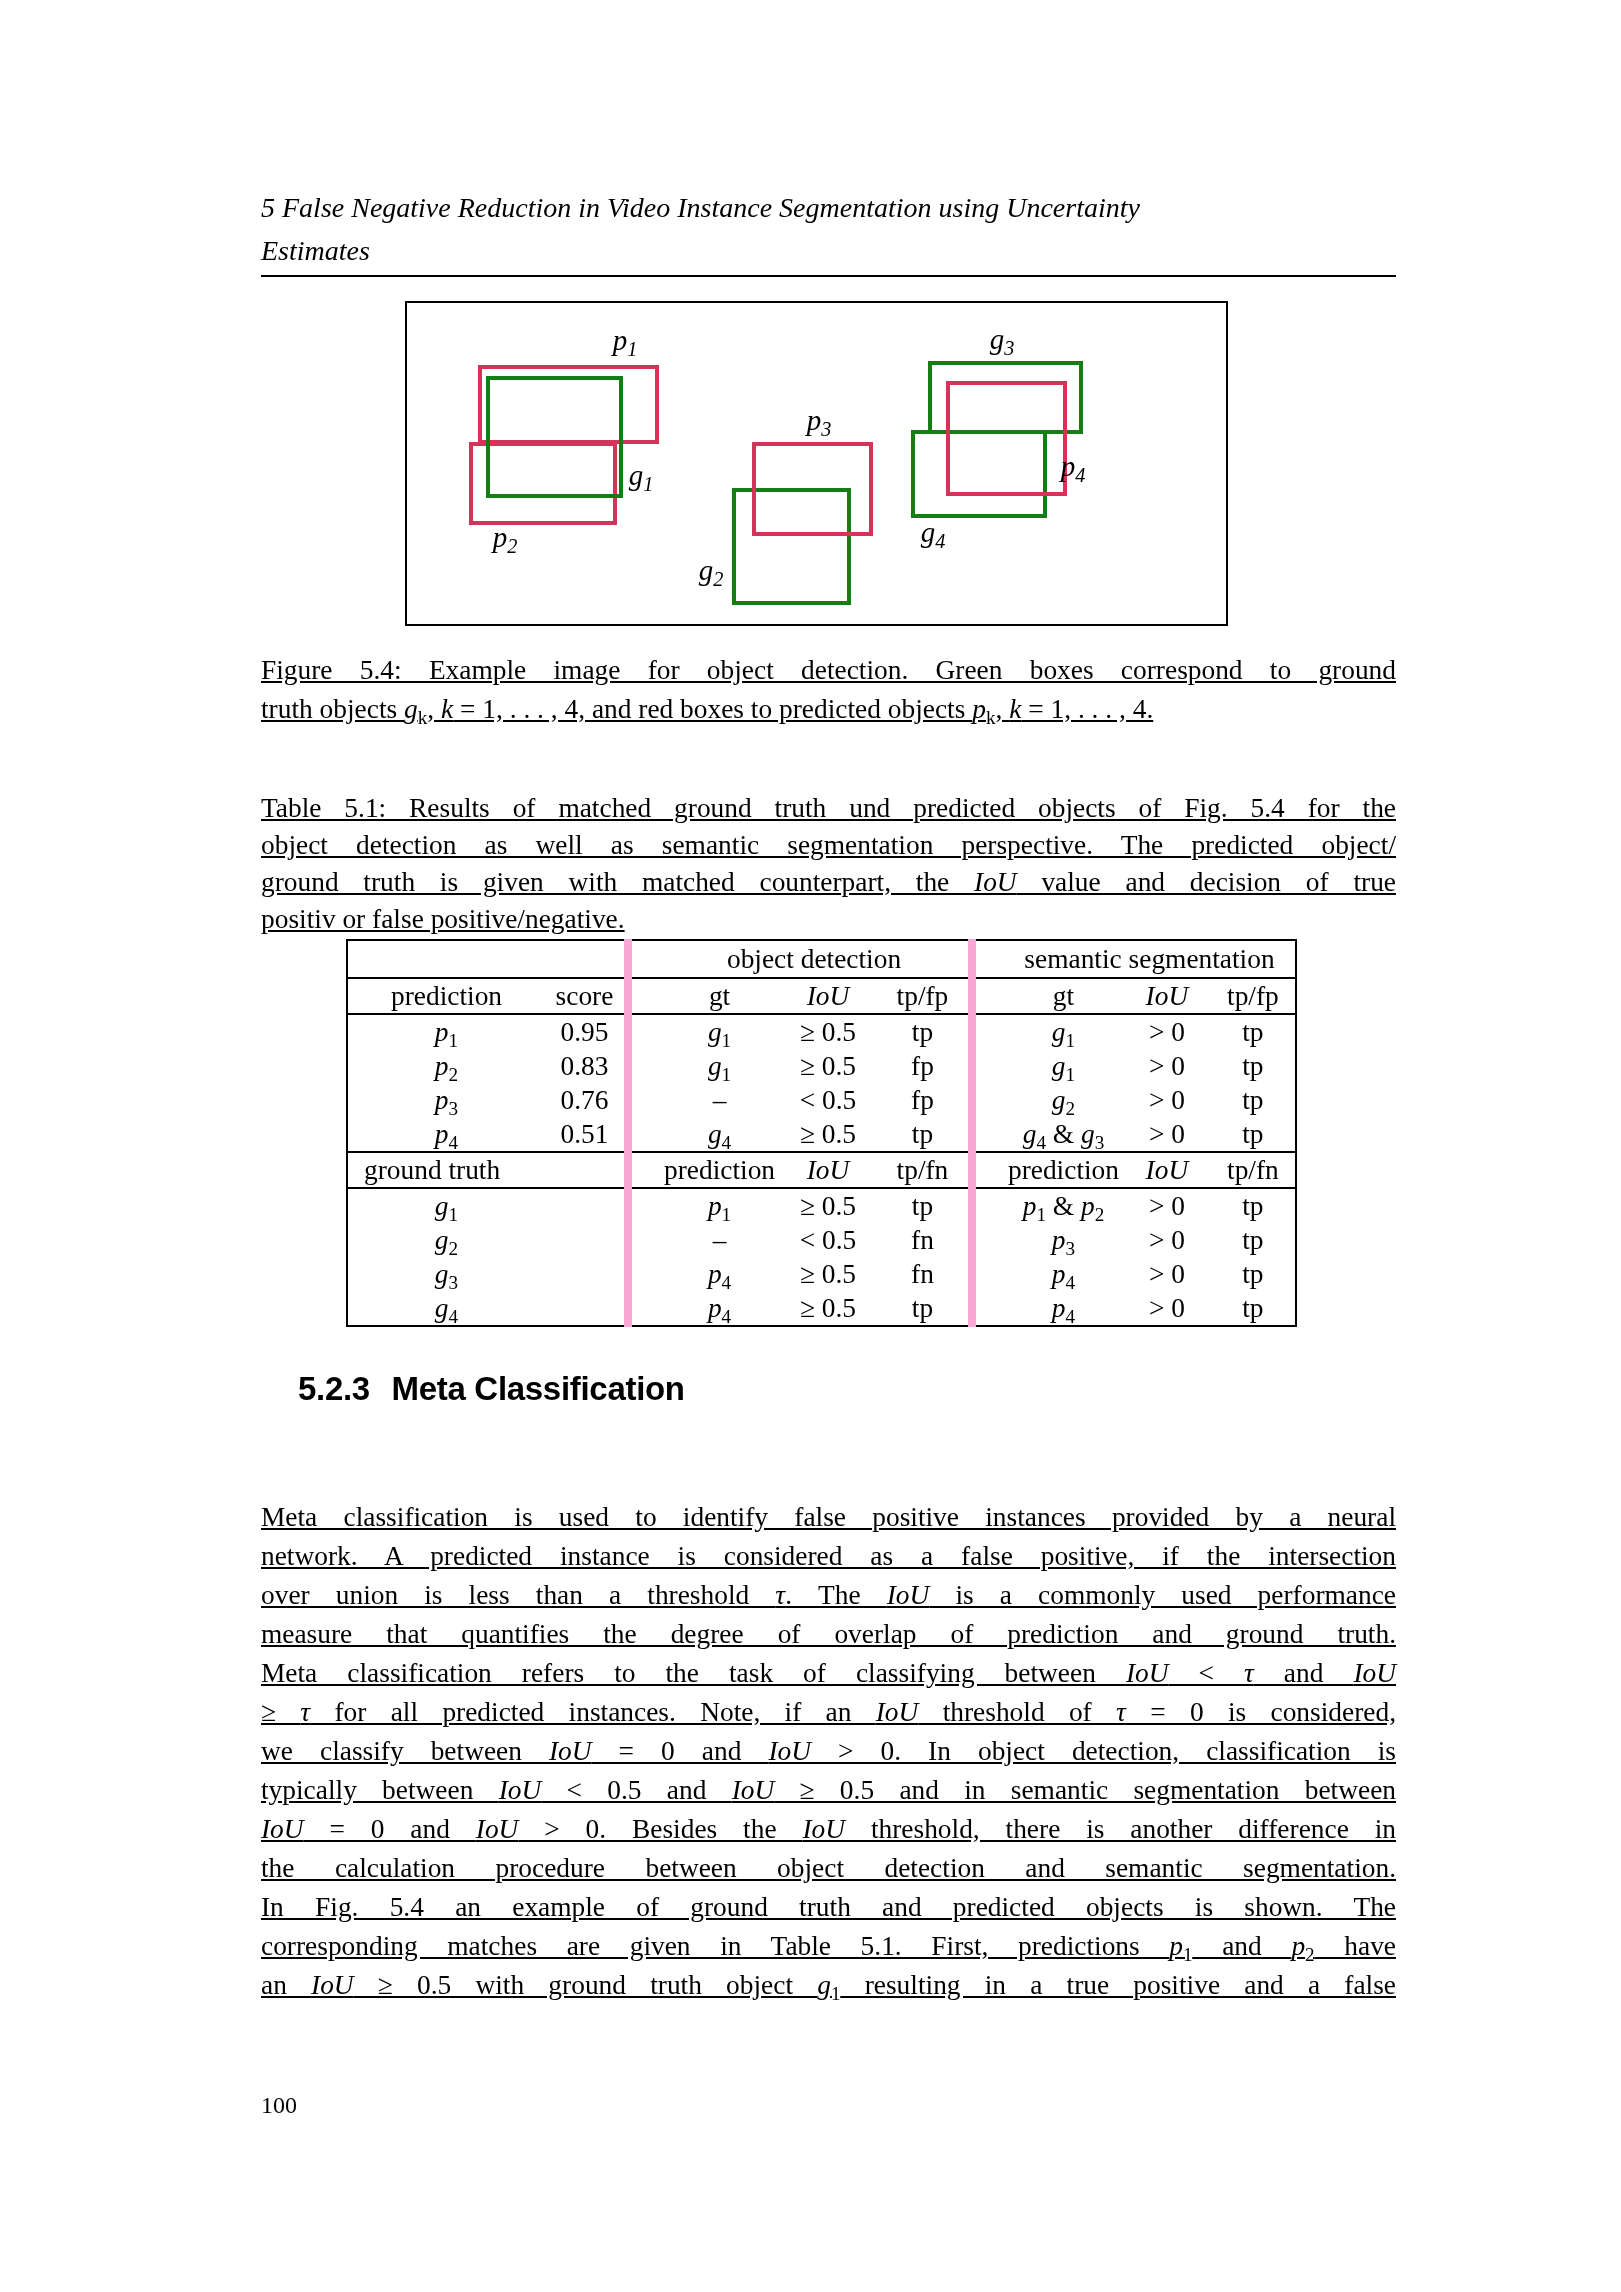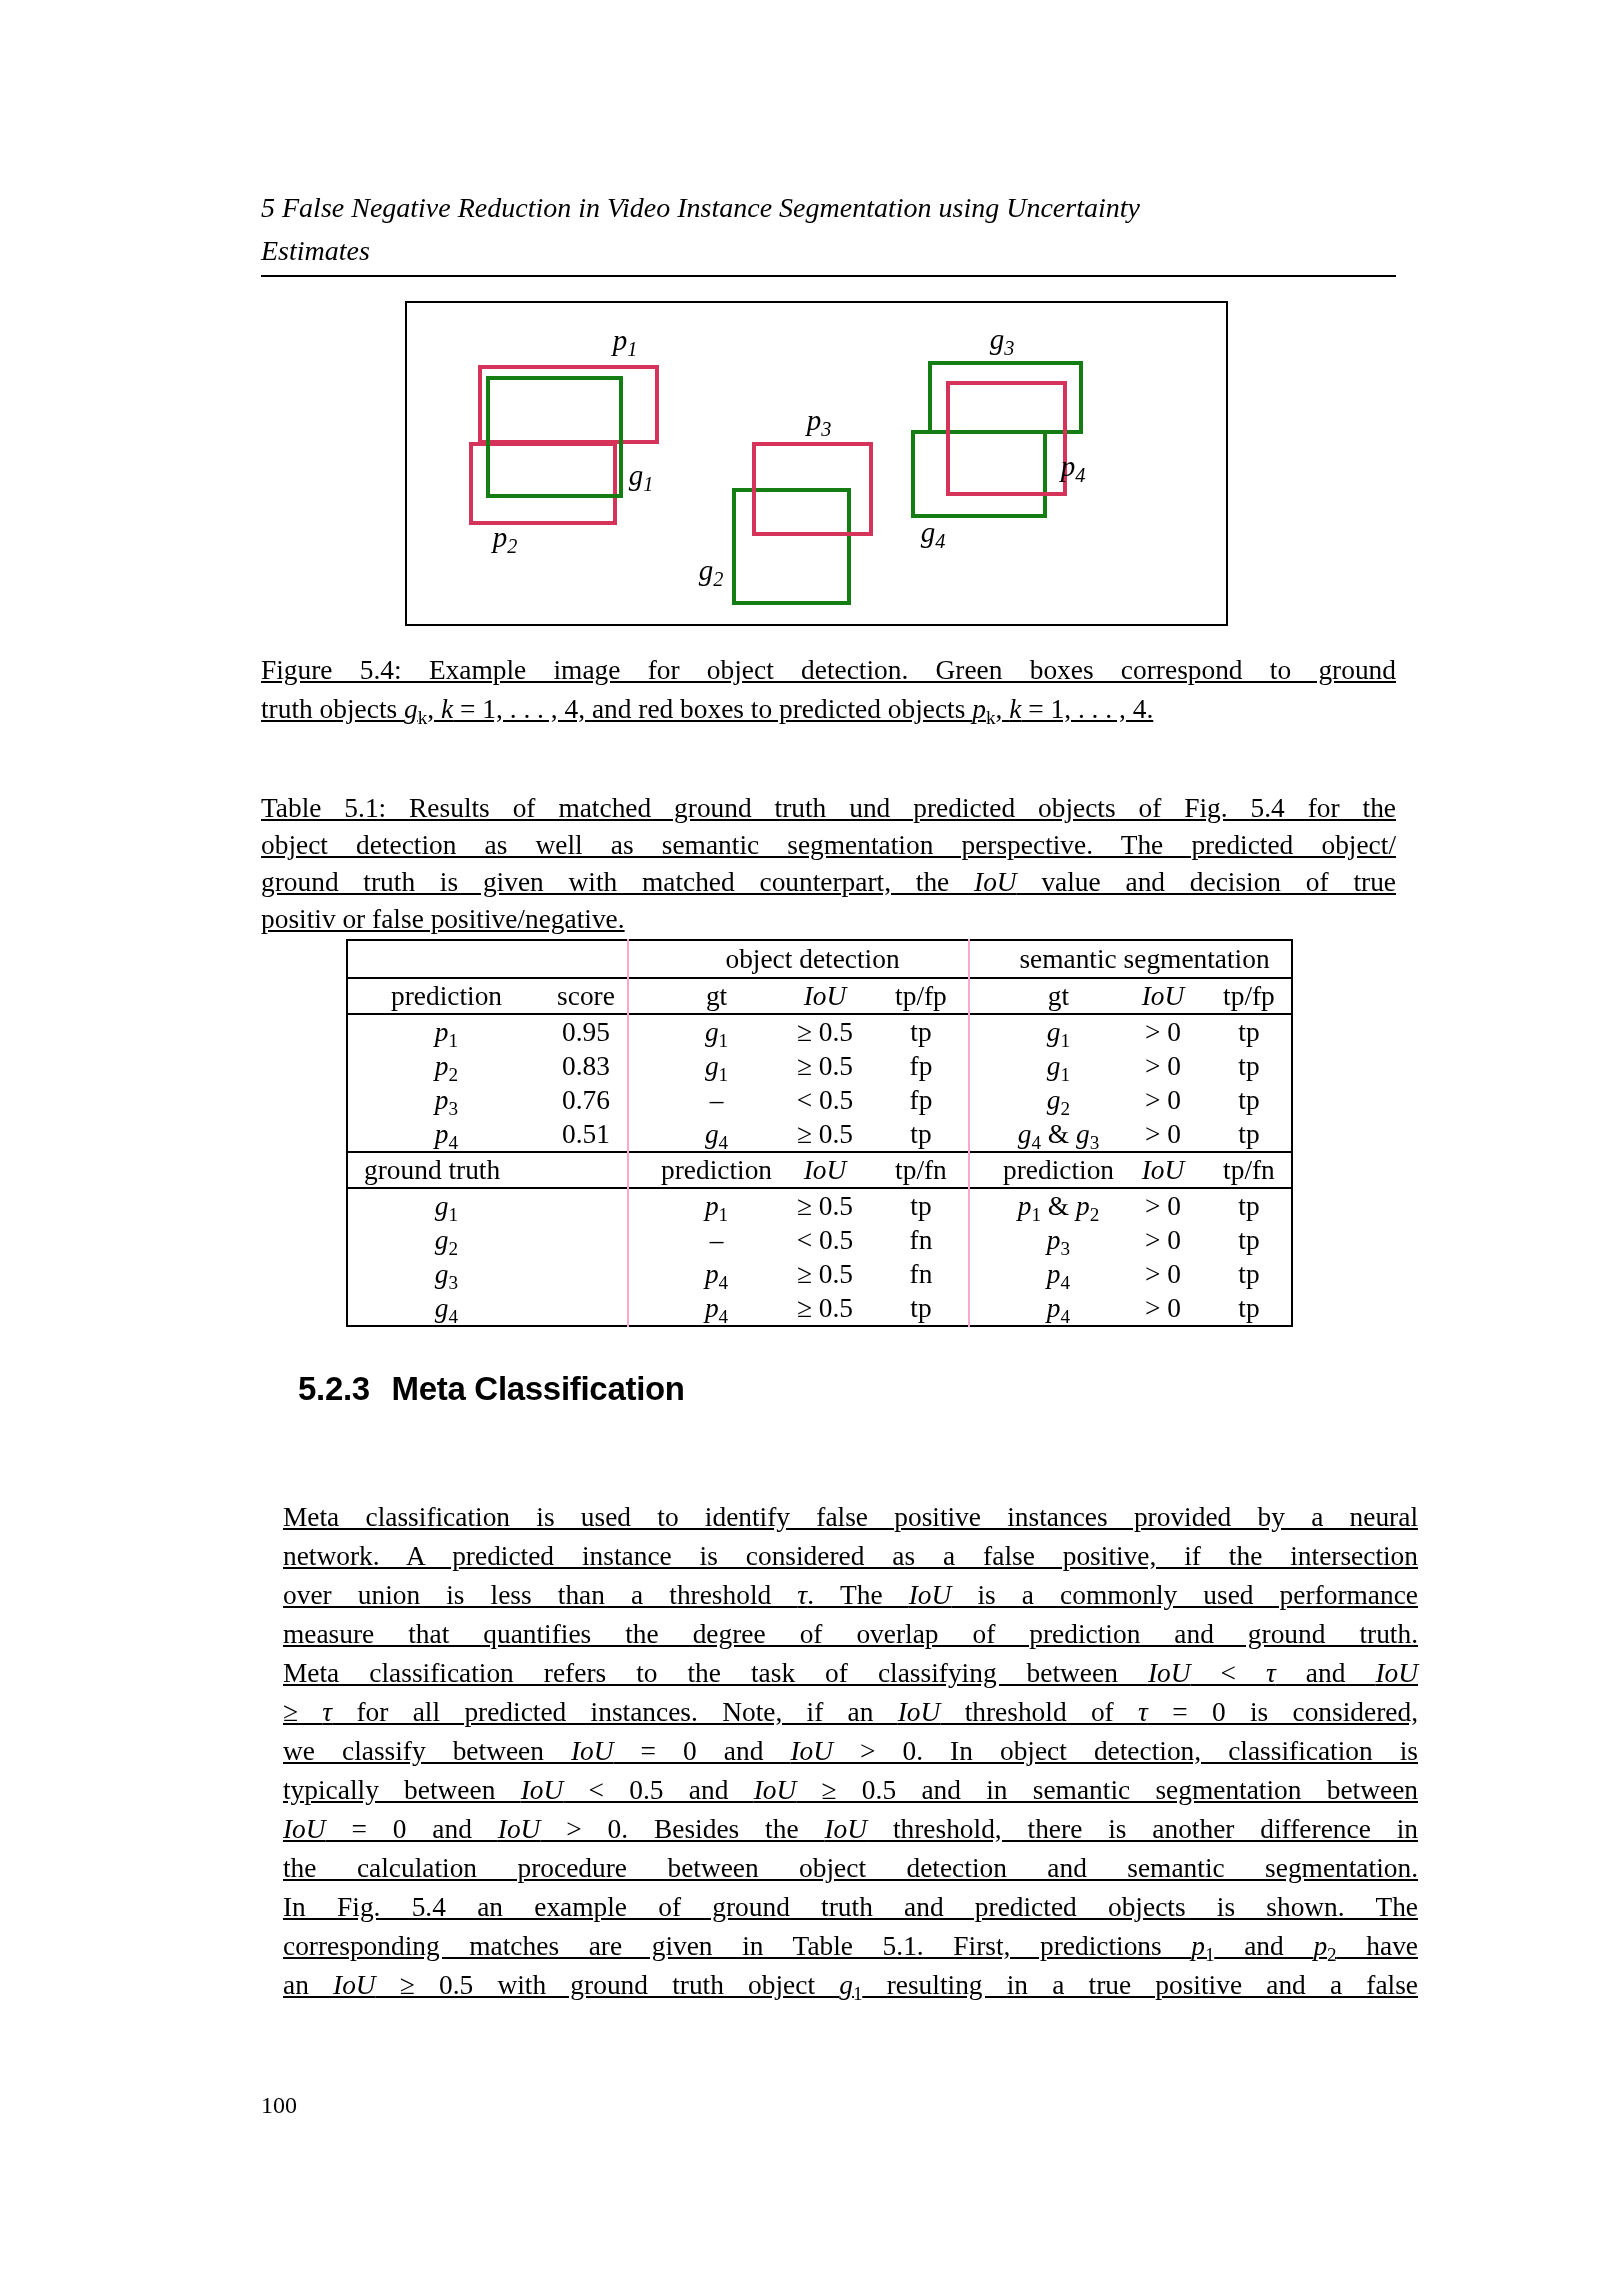--- a/index.html
+++ b/index.html
@@ -17,33 +17,33 @@
 
   
   #figure-frame{left:405px;top:301px;width:819px;height:321px;border:2px solid #000;background:#fff;}
   .fig-box{position:absolute;border:4.9px solid #000;background:transparent;}
   .fig-label{position:absolute;transform:translate(-50%,-50%);font-size:29px;font-style:italic;white-space:nowrap;}
 
   
   .textblock{left:261px;width:1135px;font-size:27.4px;text-decoration:underline;}
   #figure-caption{top:651px;line-height:39px;}
   #table-caption{top:790px;line-height:37px;}
-  #body-text{top:1498px;line-height:39px;margin-left:22px;}
+  #body-text{top:1498px;line-height:39px;}
   .tline{width:100%;}
   .tline.j{text-align:justify;text-align-last:justify;}
   sub{font-size:0.7em;line-height:0;}
   i{font-style:italic;}
 
   
   #results-table{left:346px;top:939px;border-collapse:collapse;table-layout:fixed;
     font-size:27.4px;border:2px solid #000;}
   #results-table td{height:34px;text-align:center;vertical-align:middle;padding:0 3.9px;
     overflow:hidden;white-space:nowrap;}
   #results-table tr.hl > td{border-top:2px solid #000;}
-  #results-table td.vl{border-left:2px solid #f9a8d4;padding-left:32px;}
+  #results-table td.vl{border-left:8px solid #f9a8d4;padding-left:32px;}
   #results-table td.left{text-align:left;padding-left:16px;}
   #results-table tr.grp > td{height:36px;}
 
   
   #section-heading{left:261px;top:1370px;font-family:"Liberation Sans","DejaVu Sans",sans-serif;
     font-weight:bold;font-size:33px;letter-spacing:-0.3px;white-space:nowrap;}
   #section-heading .num{margin-right:21.6px;margin-left:37px;}
 
   
   #page-number{left:261px;top:2092px;font-size:24px;}

